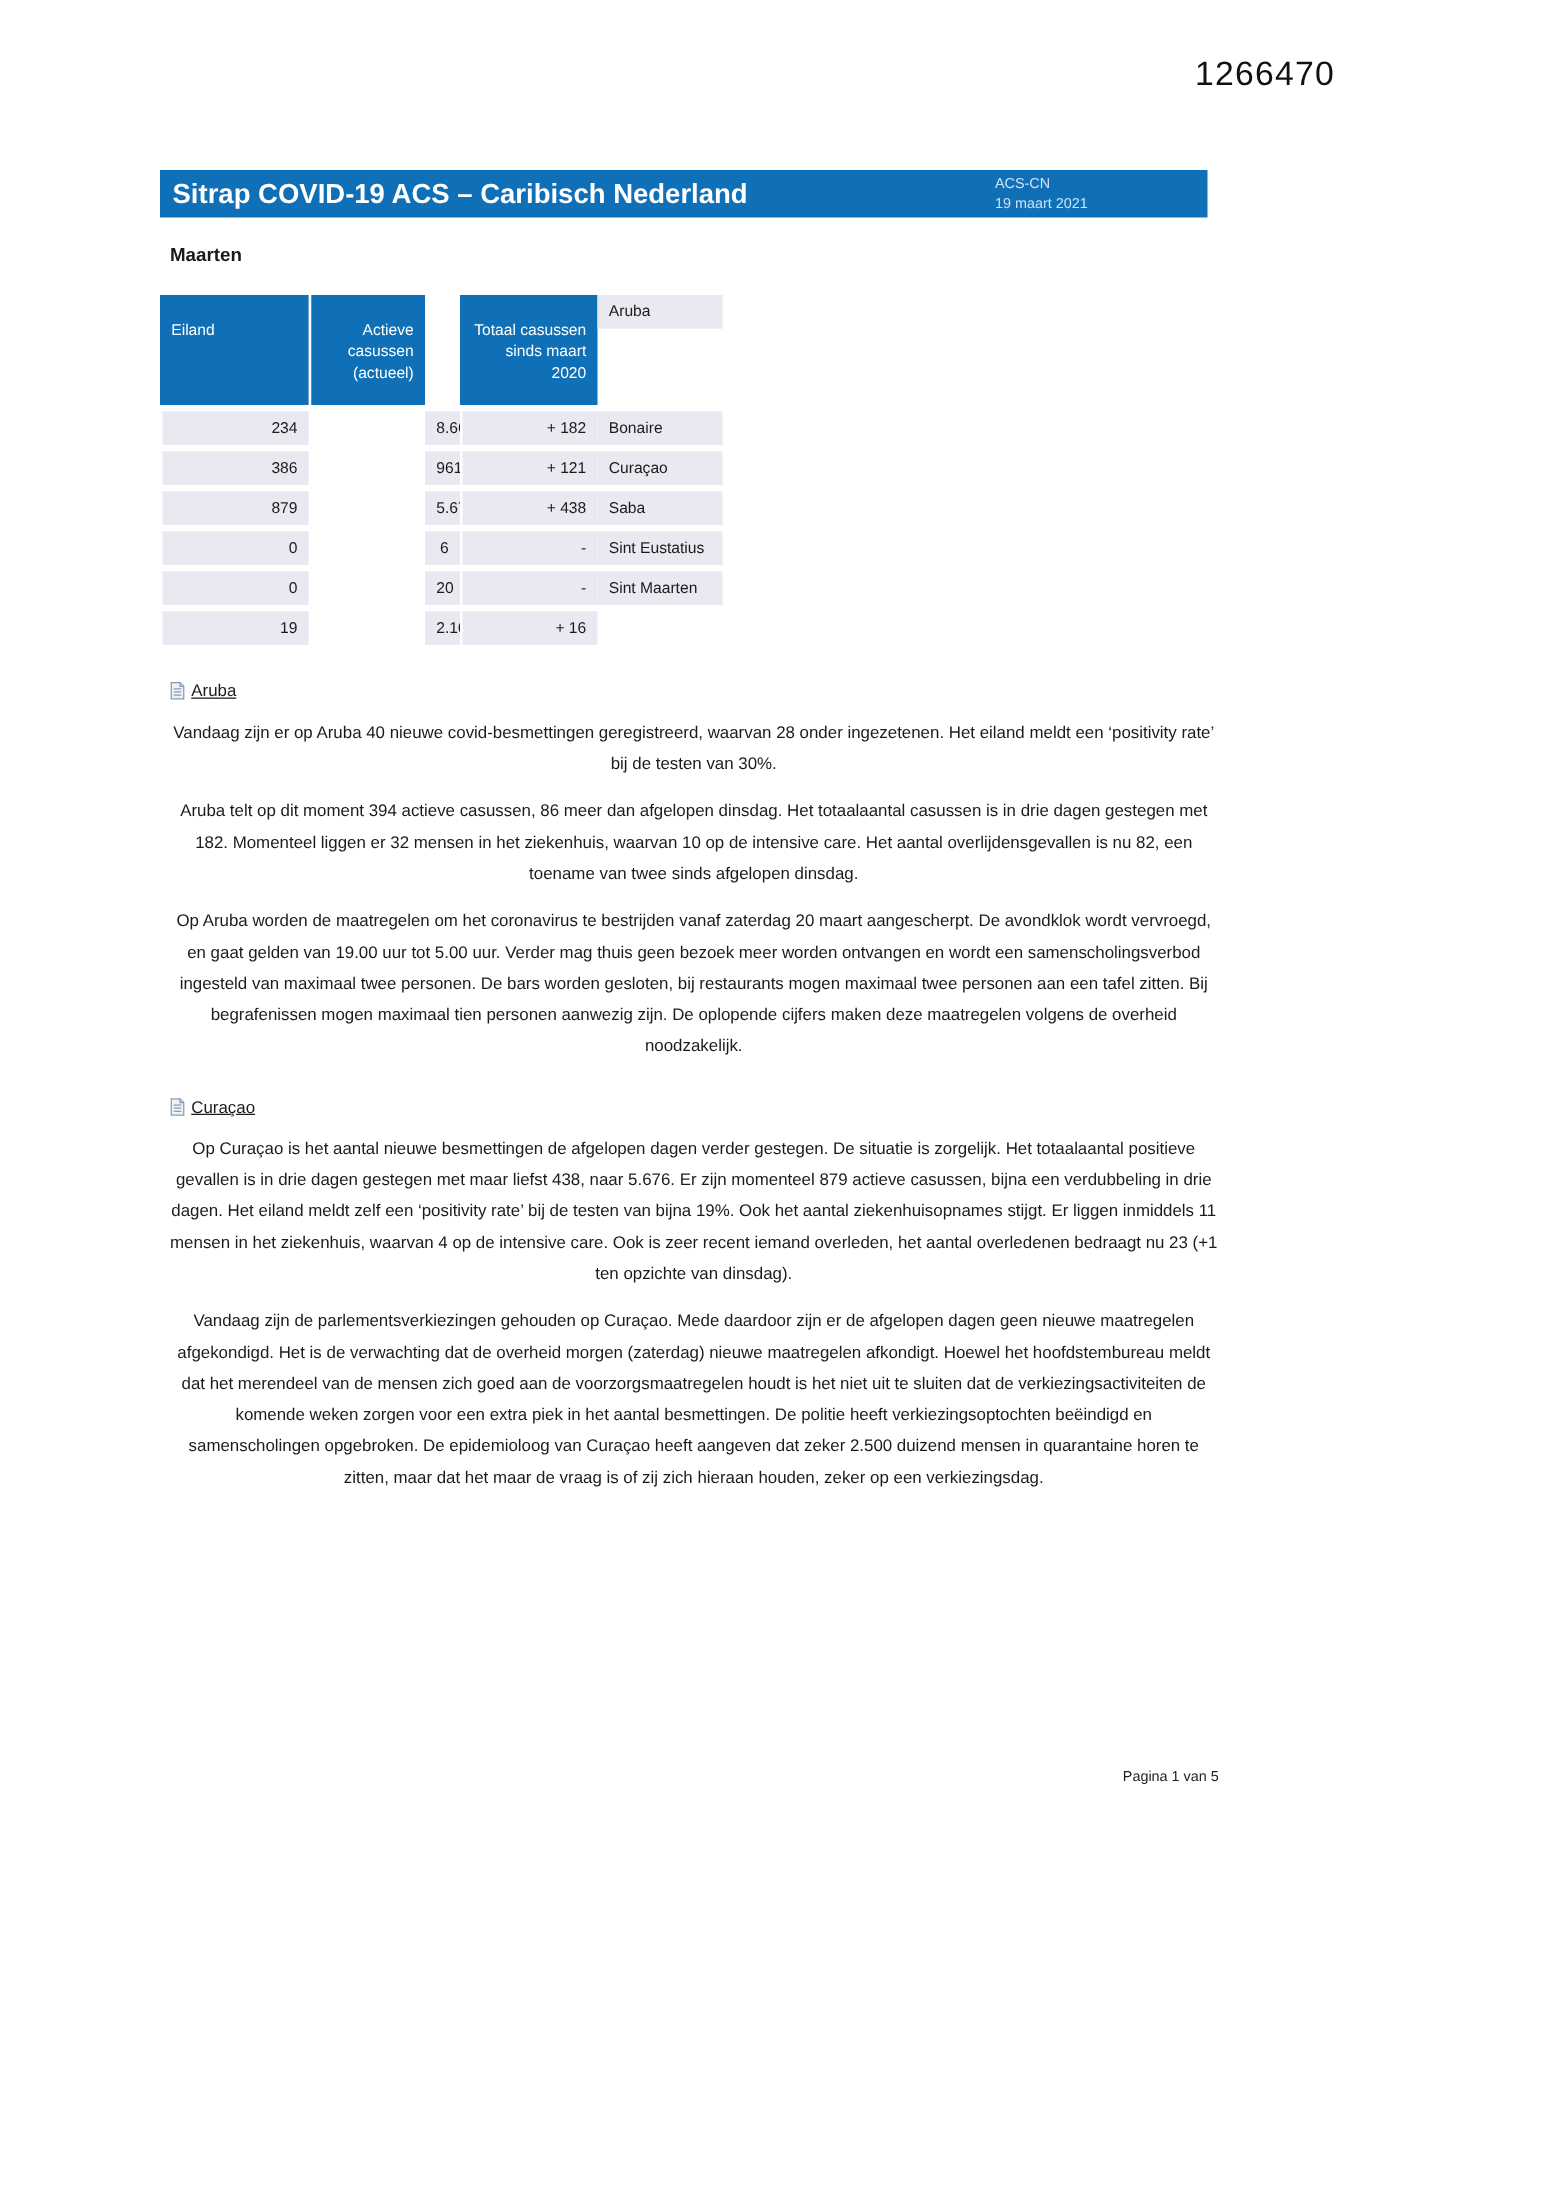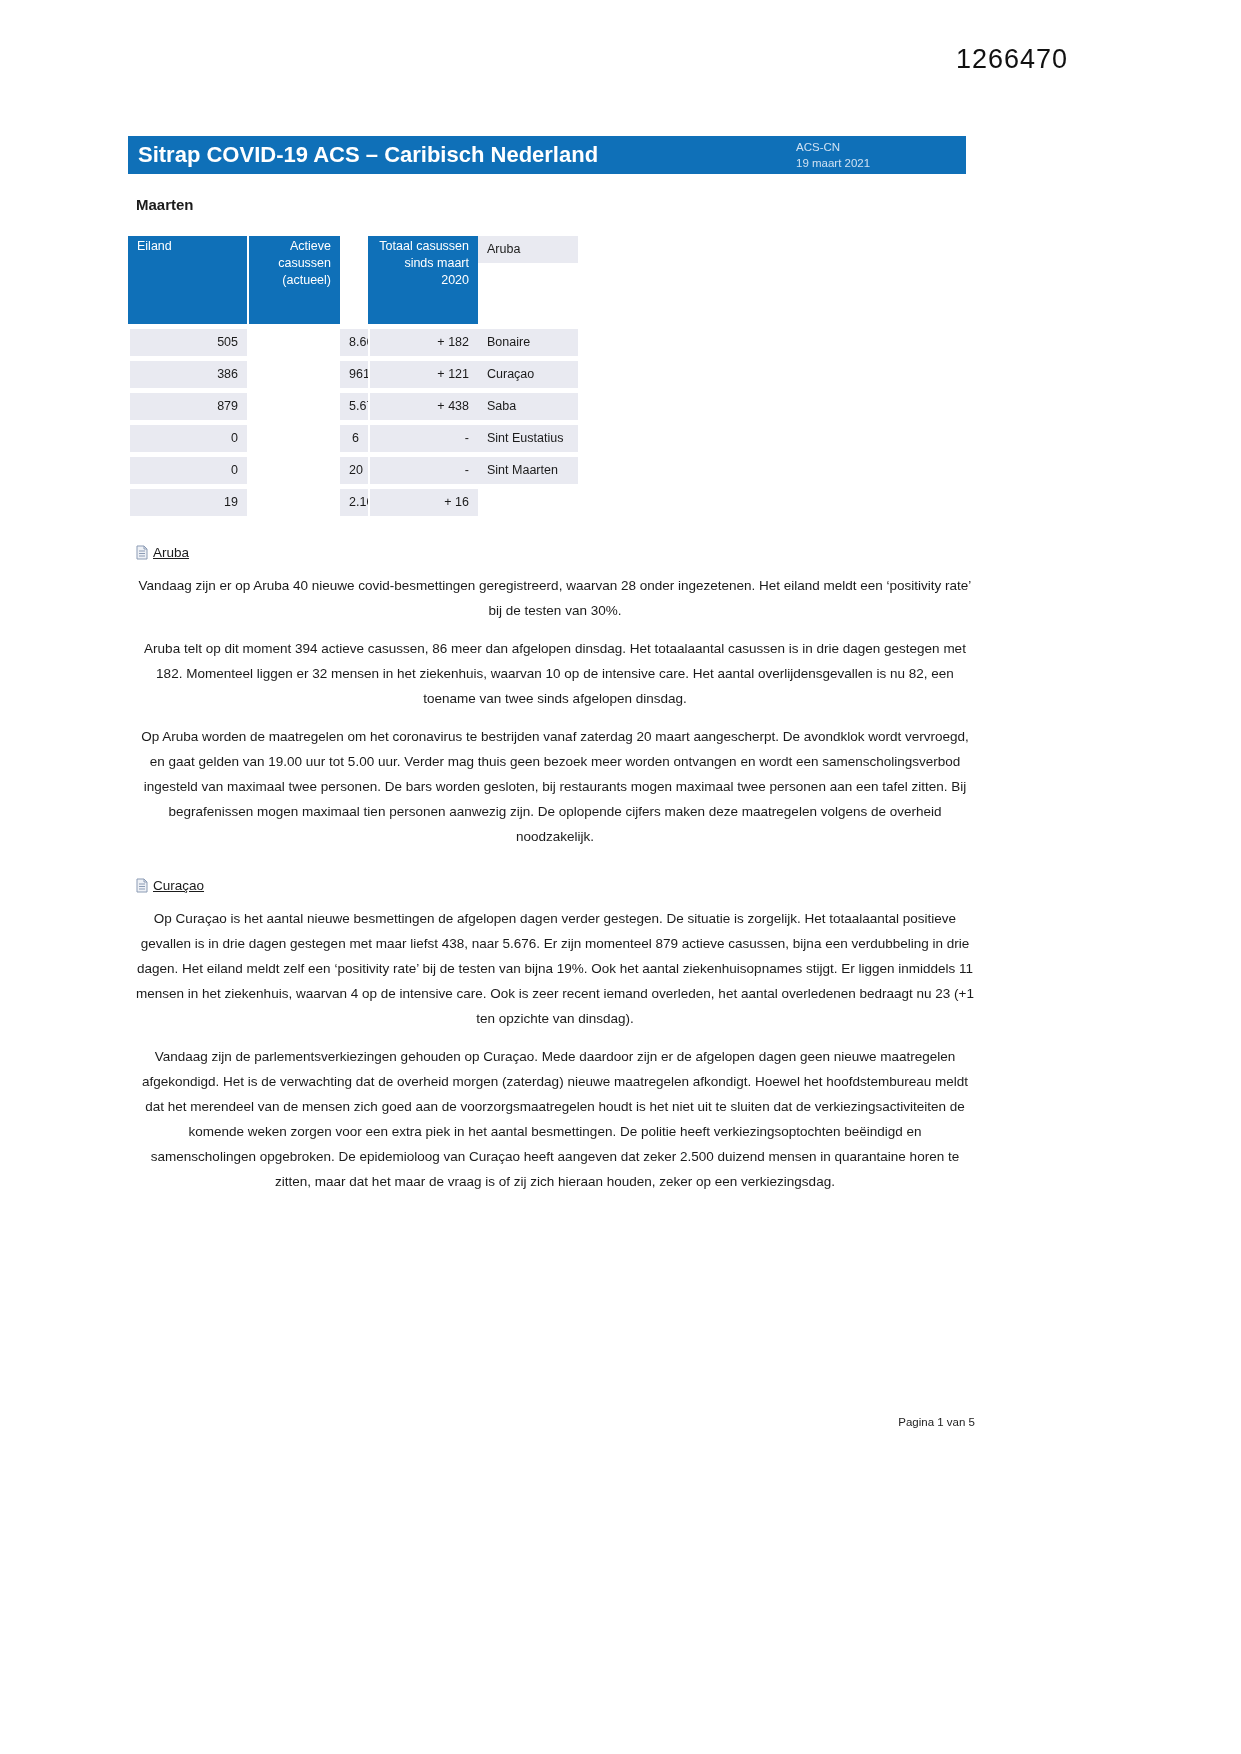--- a/index.html
+++ b/index.html
@@ -37,21 +37,21 @@
   
   .ctable {
     margin-top:23px;
     display:grid;
     grid-template-columns:119px 93px 28px 110px 100px;
     row-gap:5px;
     font-size:12.5px;
   }
   .hcell {
     background:#0F70B8; color:#ffffff; height:88px;
-    padding:2px 9px 0 9px; line-height:17px;
+    padding:20px 9px 0 9px; line-height:17px;
   }
   .hcell.num, .bcell.num { text-align:right; }
   .sep-l { border-left:2px solid #ffffff; }
   .gapcell { background:transparent; }
   .bcell {
     background:#E9EAF1; height:27px; line-height:27px;
     padding:0 9px; white-space:nowrap; overflow:hidden;
   }
 
   
@@ -96,21 +96,21 @@
   <div class="casussen-heading">Maarten</div>
 
   <div class="ctable">
 
     <div class="hcell">Eiland</div>
     <div class="hcell num sep-l">Actieve casussen (actueel)</div>
     <div class="gapcell"></div>
     <div class="hcell num">Totaal casussen sinds maart 2020</div>
 
     <div class="bcell">Aruba</div>
-    <div class="bcell num sep-l">505</div>
+    <div class="bcell num sep-l">234</div>
     <div class="gapcell"></div>
     <div class="bcell num">8.664</div>
     <div class="bcell num sep-l">+ 182</div>
 
     <div class="bcell">Bonaire</div>
     <div class="bcell num sep-l">386</div>
     <div class="gapcell"></div>
     <div class="bcell num">961</div>
     <div class="bcell num sep-l">+ 121</div>
 

